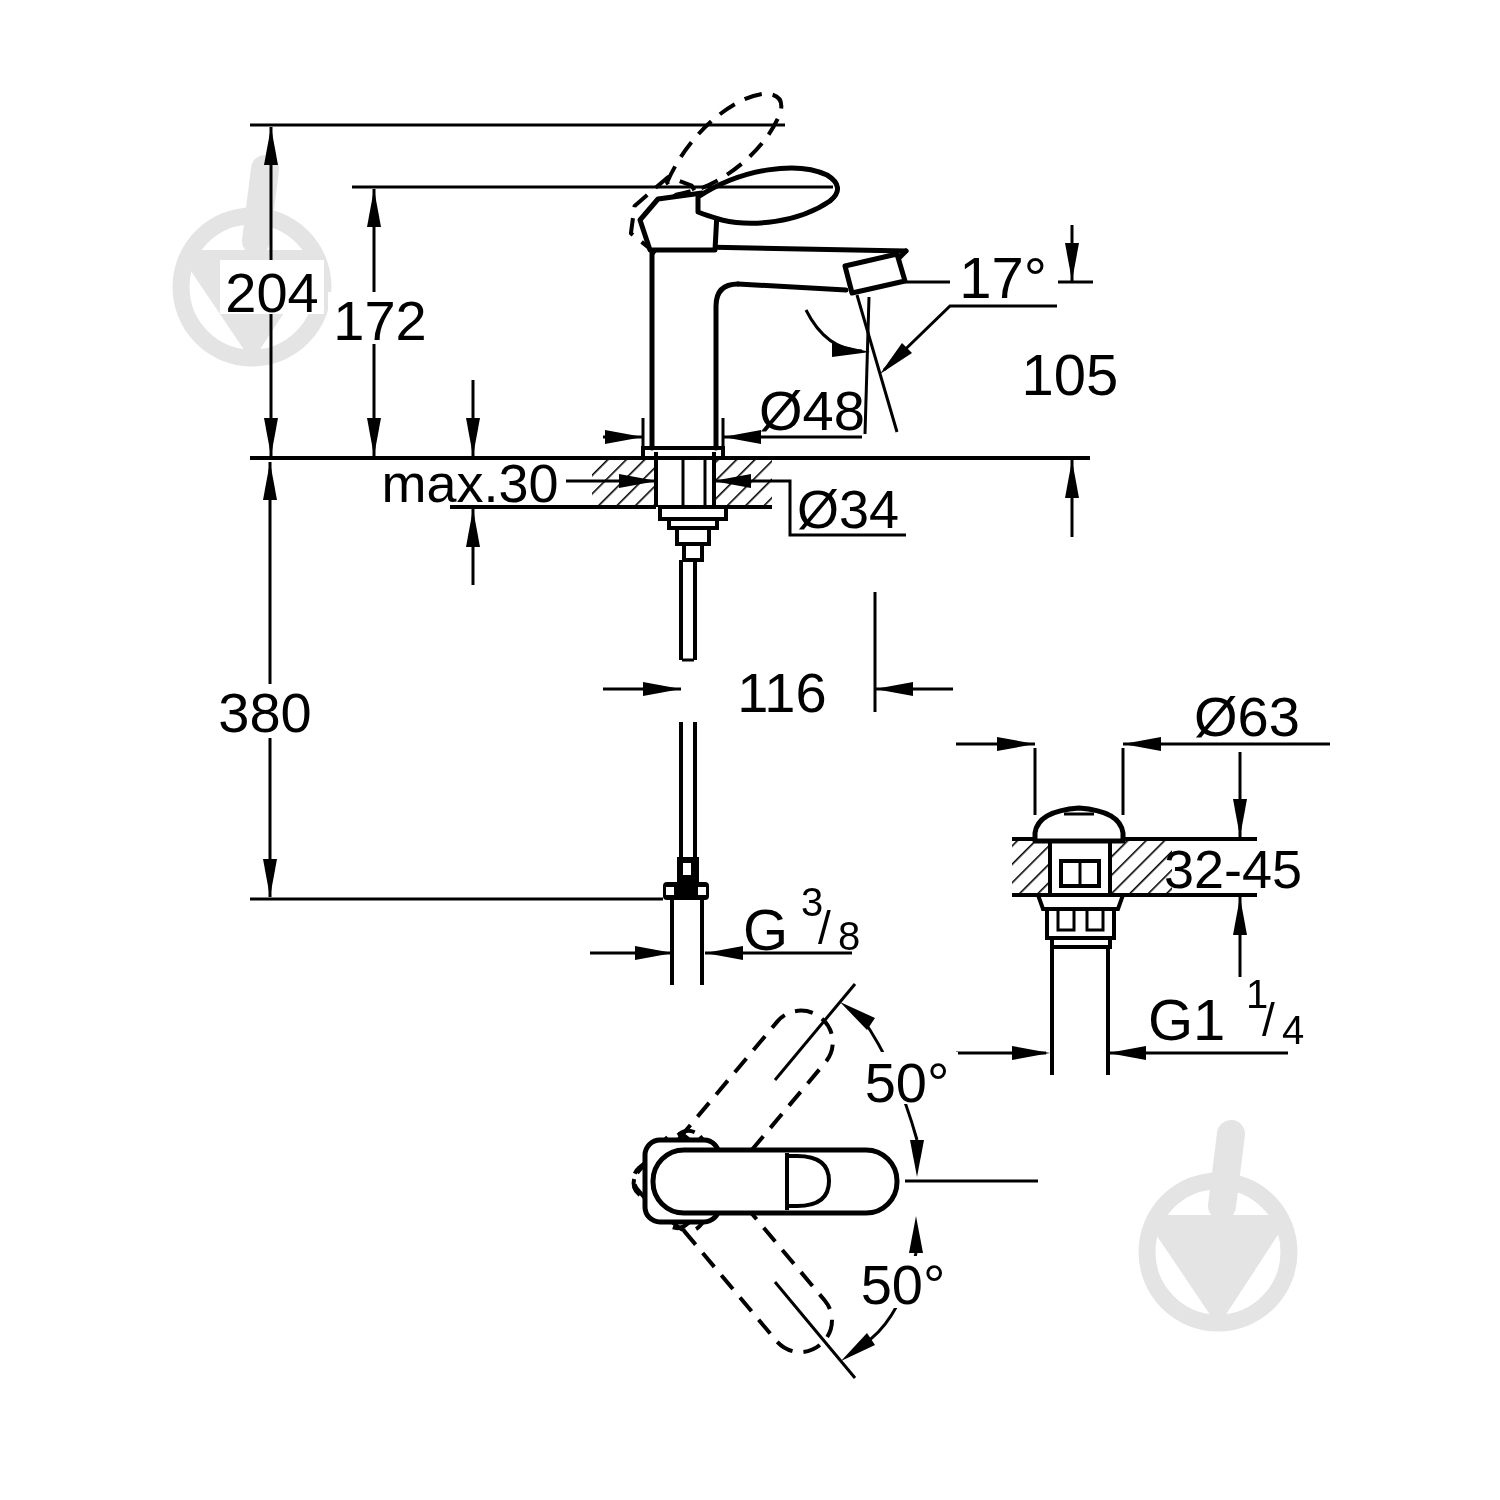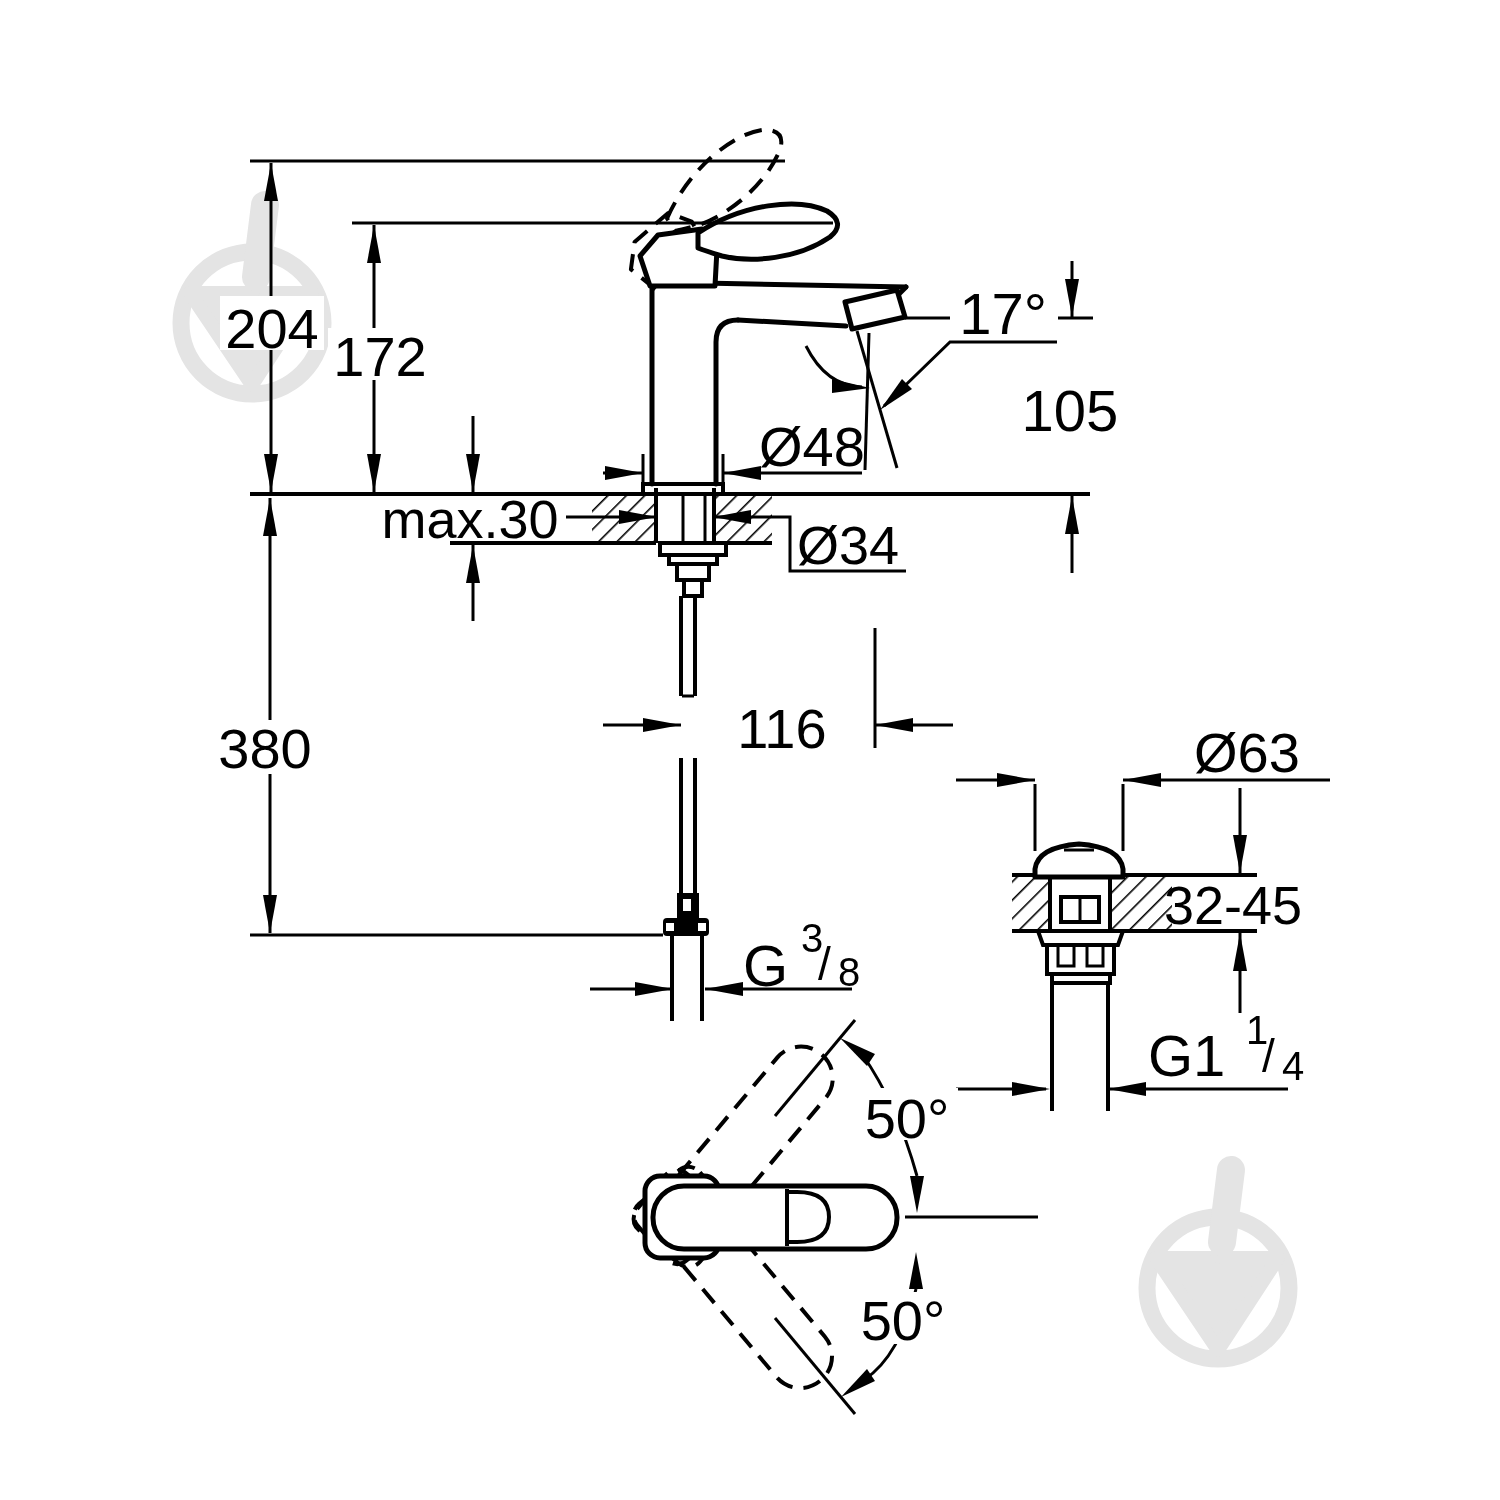--- a/index.html
+++ b/index.html
@@ -1,16 +1,16 @@
 <!DOCTYPE html>
 <html><head>
 <meta charset="utf-8">
 <style>
   html,body{margin:0;padding:0;background:#ffffff;}
-  .stage{position:relative;width:1500px;height:1450px;background:#ffffff;overflow:hidden;margin-top:36px;}
+  .stage{position:relative;width:1500px;height:1450px;background:#ffffff;overflow:hidden;}
   svg{display:block;}
   .obj{stroke:#000;stroke-width:5;fill:none;stroke-linecap:round;stroke-linejoin:round;}
   .obj4{stroke:#000;stroke-width:4;fill:none;stroke-linecap:butt;stroke-linejoin:miter;}
   .objf{stroke:#000;stroke-width:5;fill:#fff;stroke-linejoin:round;}
   .dim{stroke:#000;stroke-width:3;fill:none;stroke-linecap:butt;}
   .ah{fill:#000;stroke:none;}
   .dash{stroke:#000;stroke-width:4;fill:none;stroke-dasharray:18 11;stroke-linecap:butt;stroke-linejoin:round;}
   .blackfill{fill:#000;stroke:none;}
   .whitefill{fill:#fff;stroke:none;}
   .lbl{font-family:"Liberation Sans", sans-serif;font-size:56px;fill:#000;}

